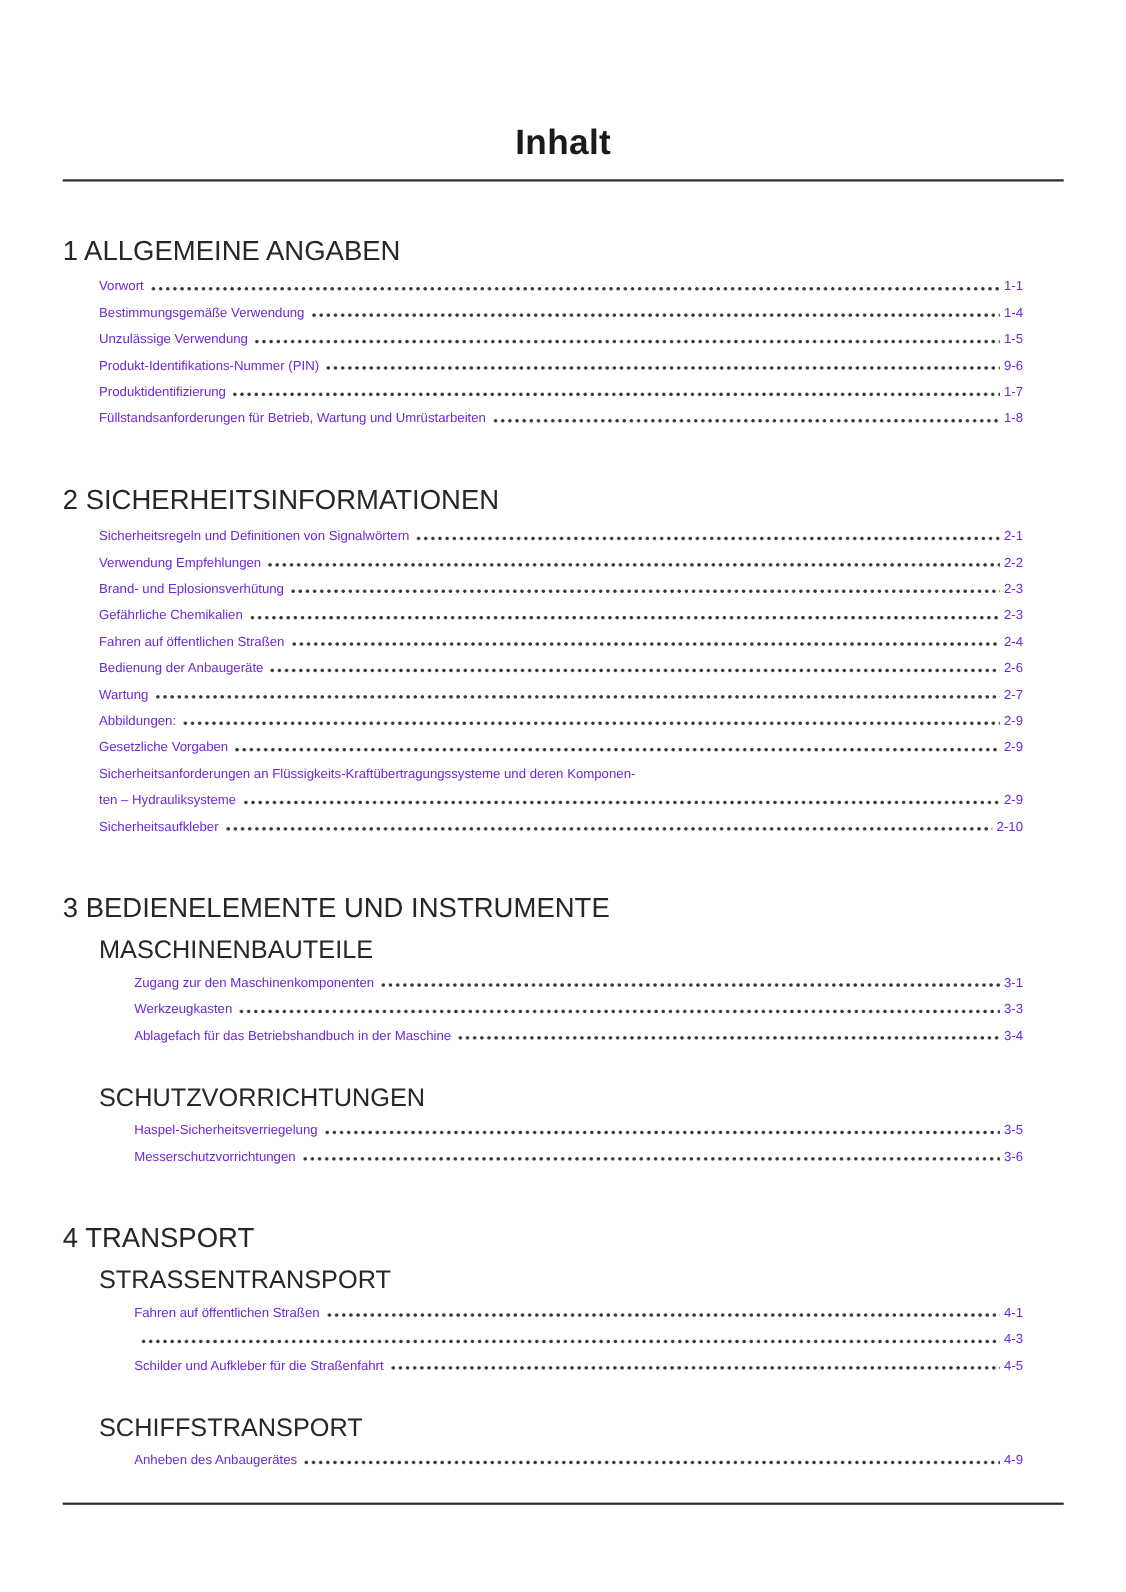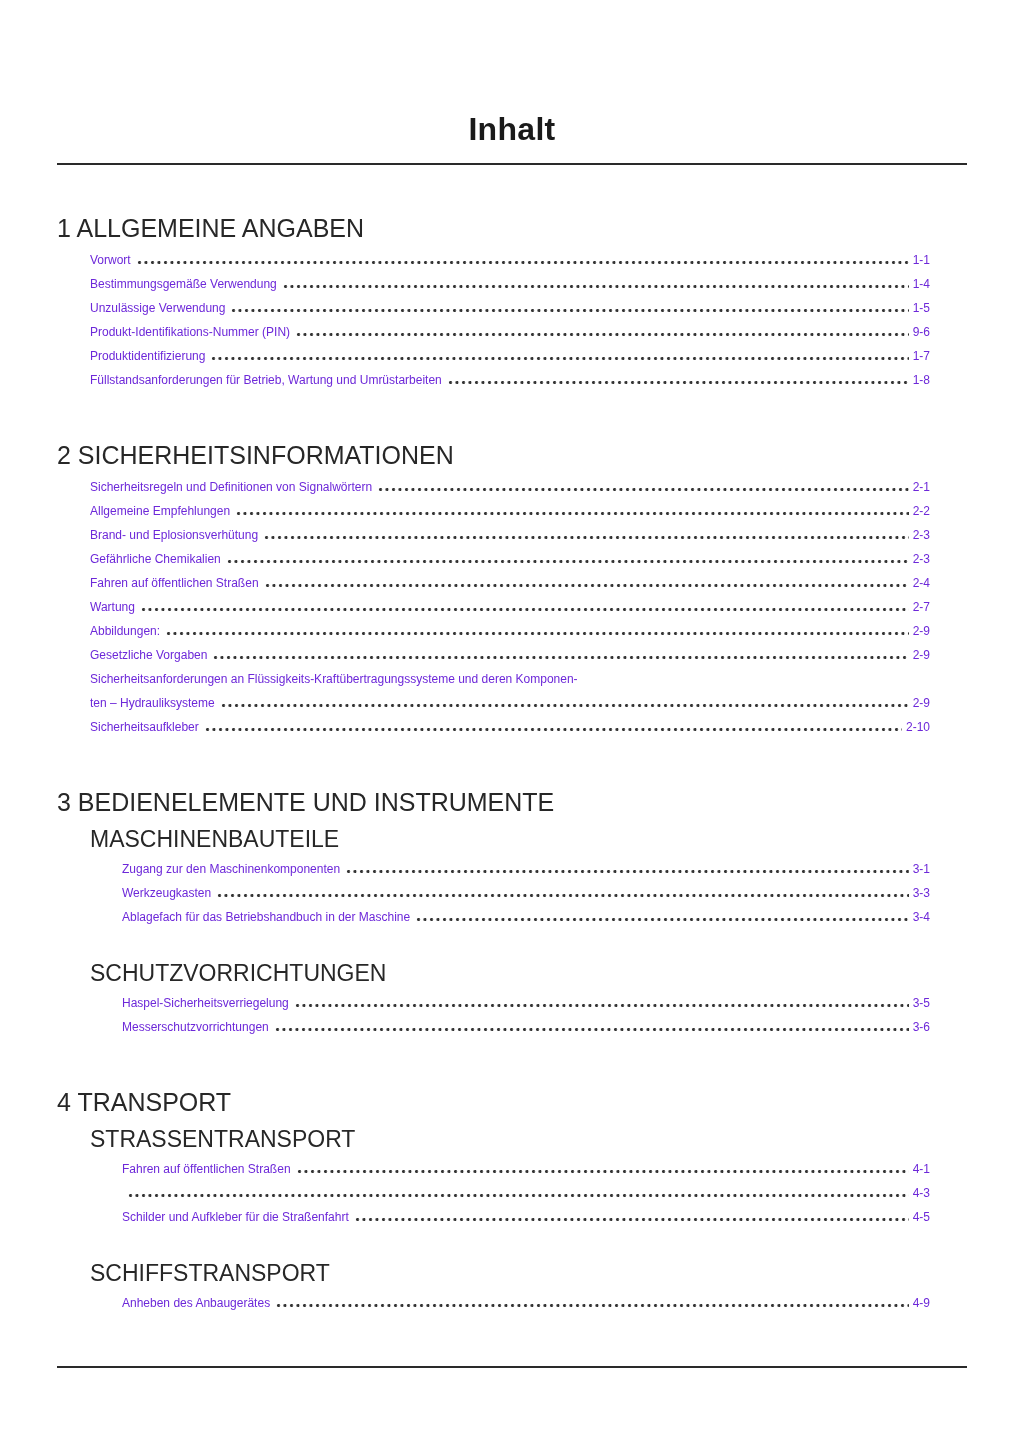--- a/index.html
+++ b/index.html
@@ -134,38 +134,43 @@
 
   <div class="section">
     <div class="section-heading">2 SICHERHEITSINFORMATIONEN</div>
     <div class="entries">
       <div class="entry">
         <span class="lbl">Sicherheitsregeln und Definitionen von Signalwörtern</span>
         <span class="leader"></span>
         <span class="pg">2-1</span>
       </div>
       <div class="entry">
-        <span class="lbl">Allgemeine Empfehlungen</span>
+        <span class="lbl">Verwendung Empfehlungen</span>
         <span class="leader"></span>
         <span class="pg">2-2</span>
       </div>
       <div class="entry">
         <span class="lbl">Brand- und Eplosionsverhütung</span>
         <span class="leader"></span>
         <span class="pg">2-3</span>
       </div>
       <div class="entry">
         <span class="lbl">Gefährliche Chemikalien</span>
         <span class="leader"></span>
         <span class="pg">2-3</span>
       </div>
       <div class="entry">
         <span class="lbl">Fahren auf öffentlichen Straßen</span>
         <span class="leader"></span>
         <span class="pg">2-4</span>
+      </div>
+      <div class="entry">
+        <span class="lbl">Bedienung der Anbaugeräte</span>
+        <span class="leader"></span>
+        <span class="pg">2-6</span>
       </div>
       <div class="entry">
         <span class="lbl">Wartung</span>
         <span class="leader"></span>
         <span class="pg">2-7</span>
       </div>
       <div class="entry">
         <span class="lbl">Abbildungen:</span>
         <span class="leader"></span>
         <span class="pg">2-9</span>

